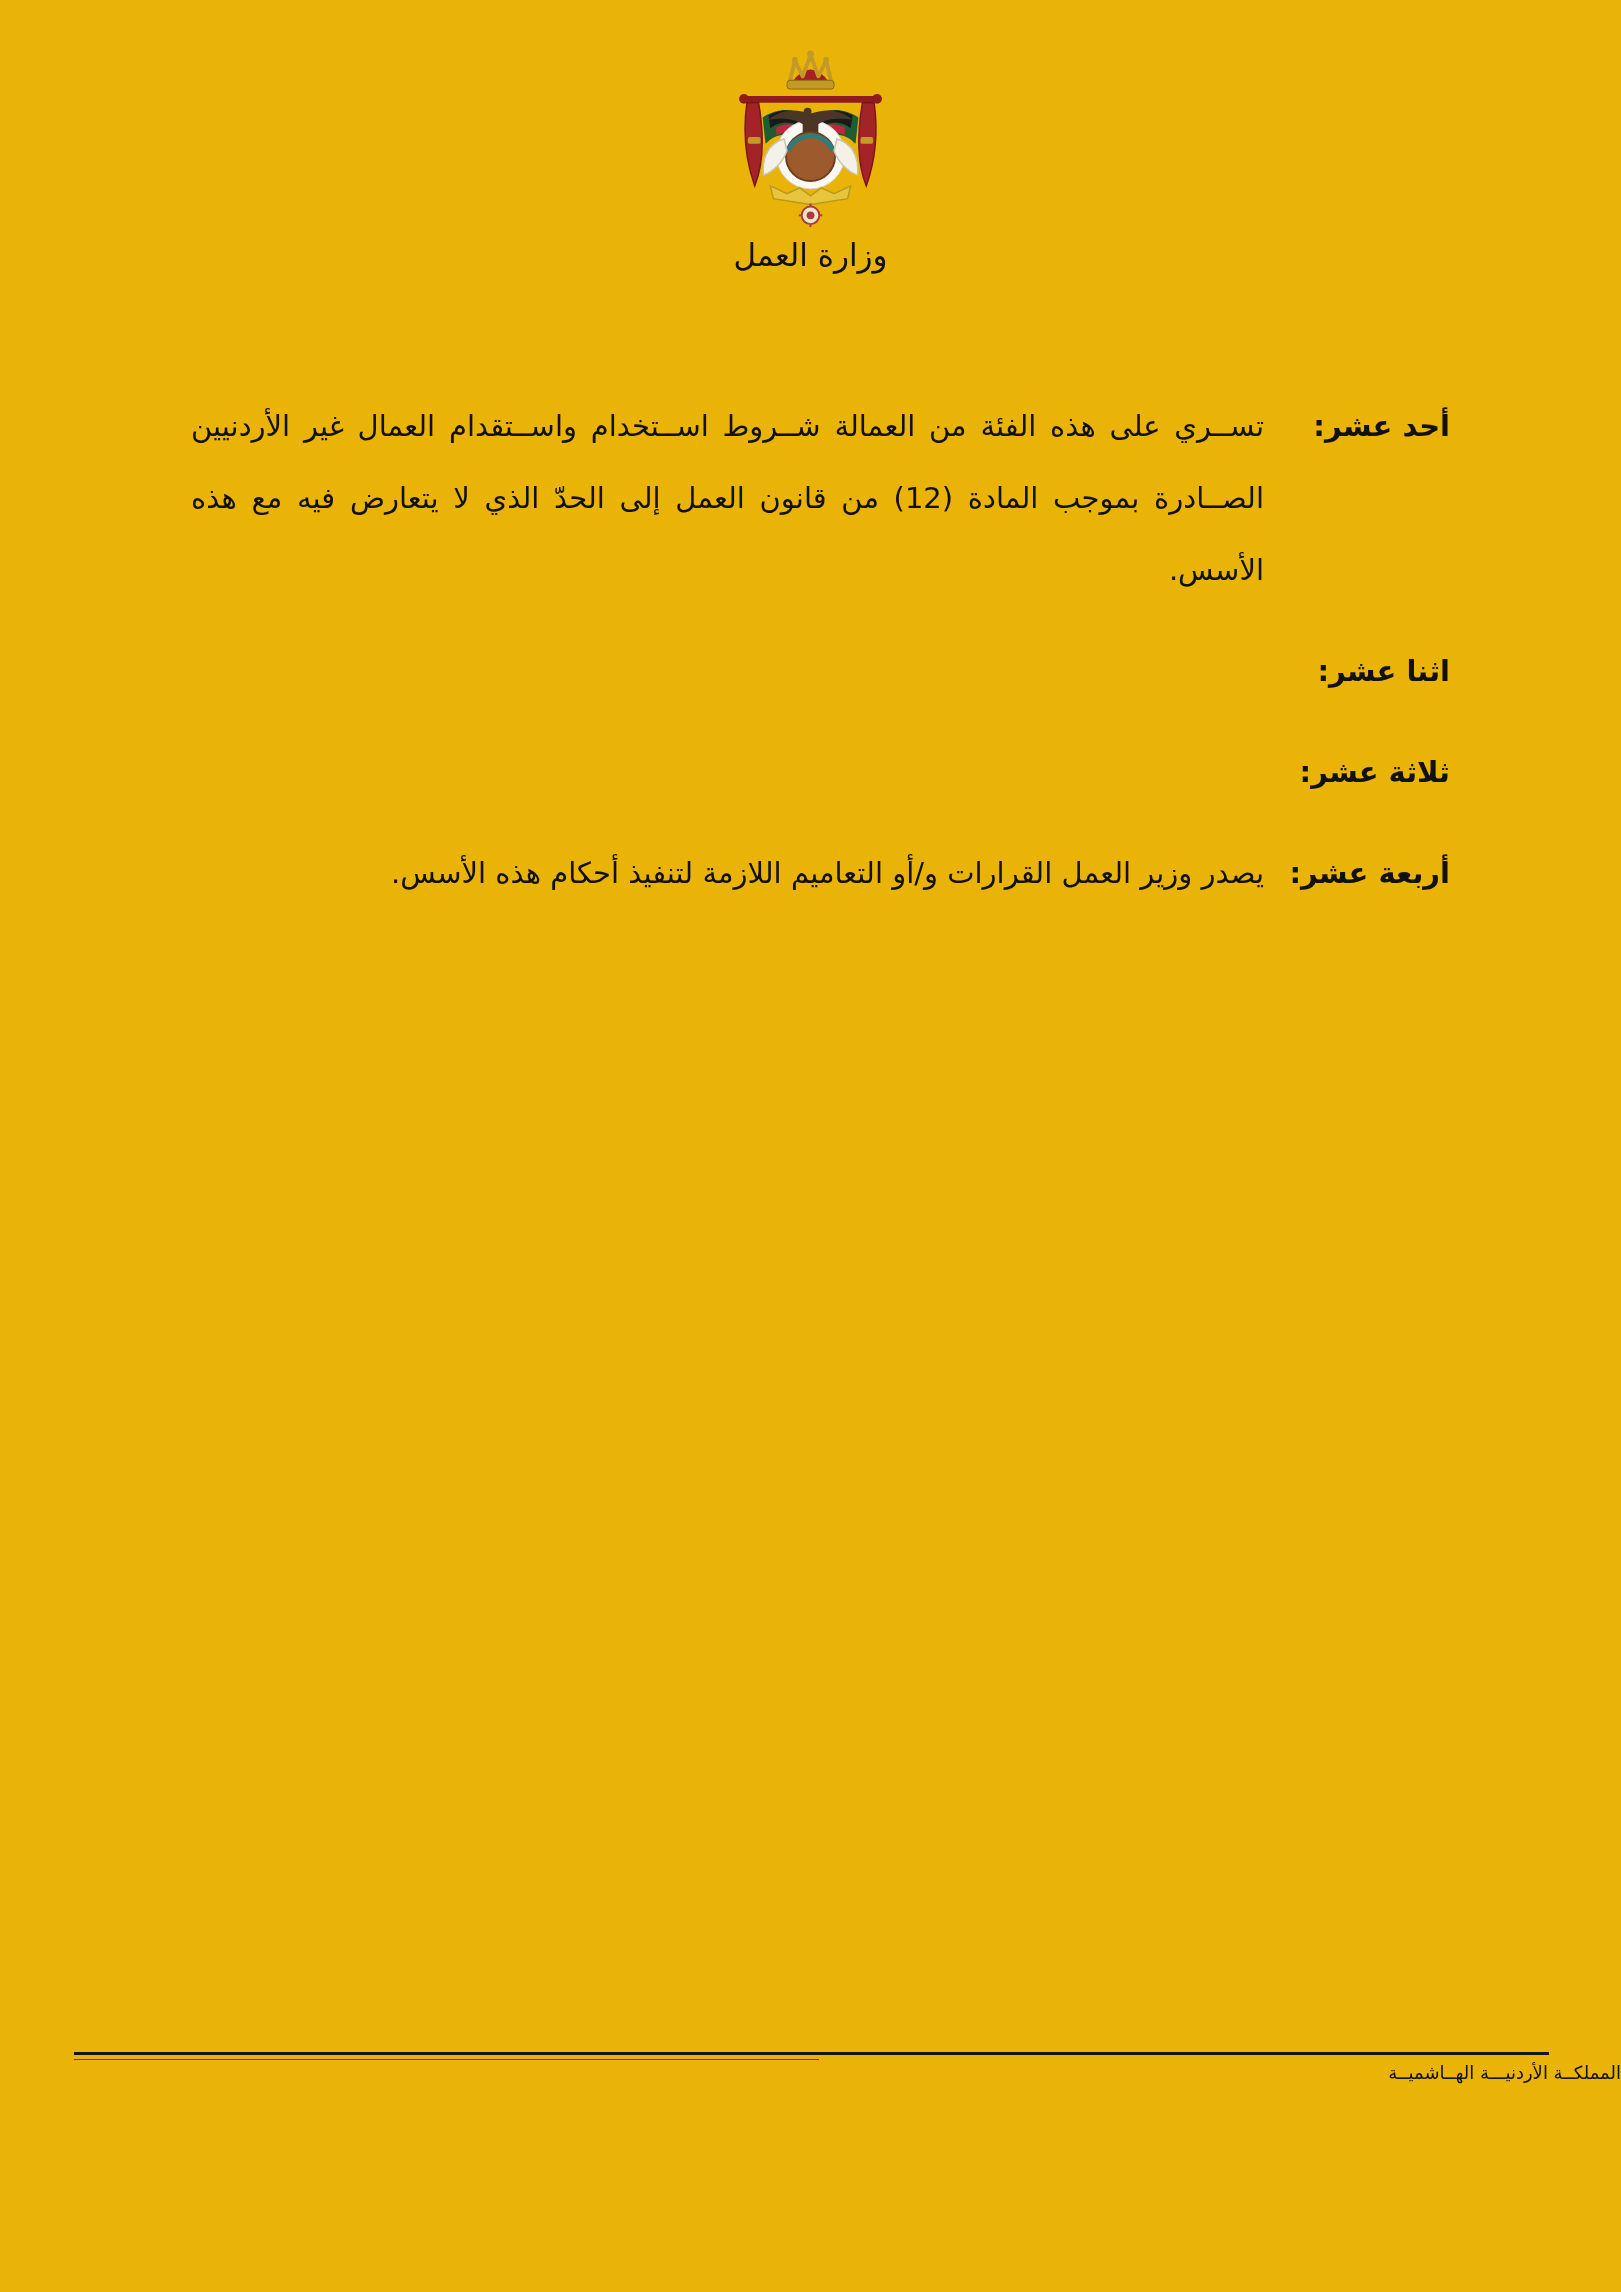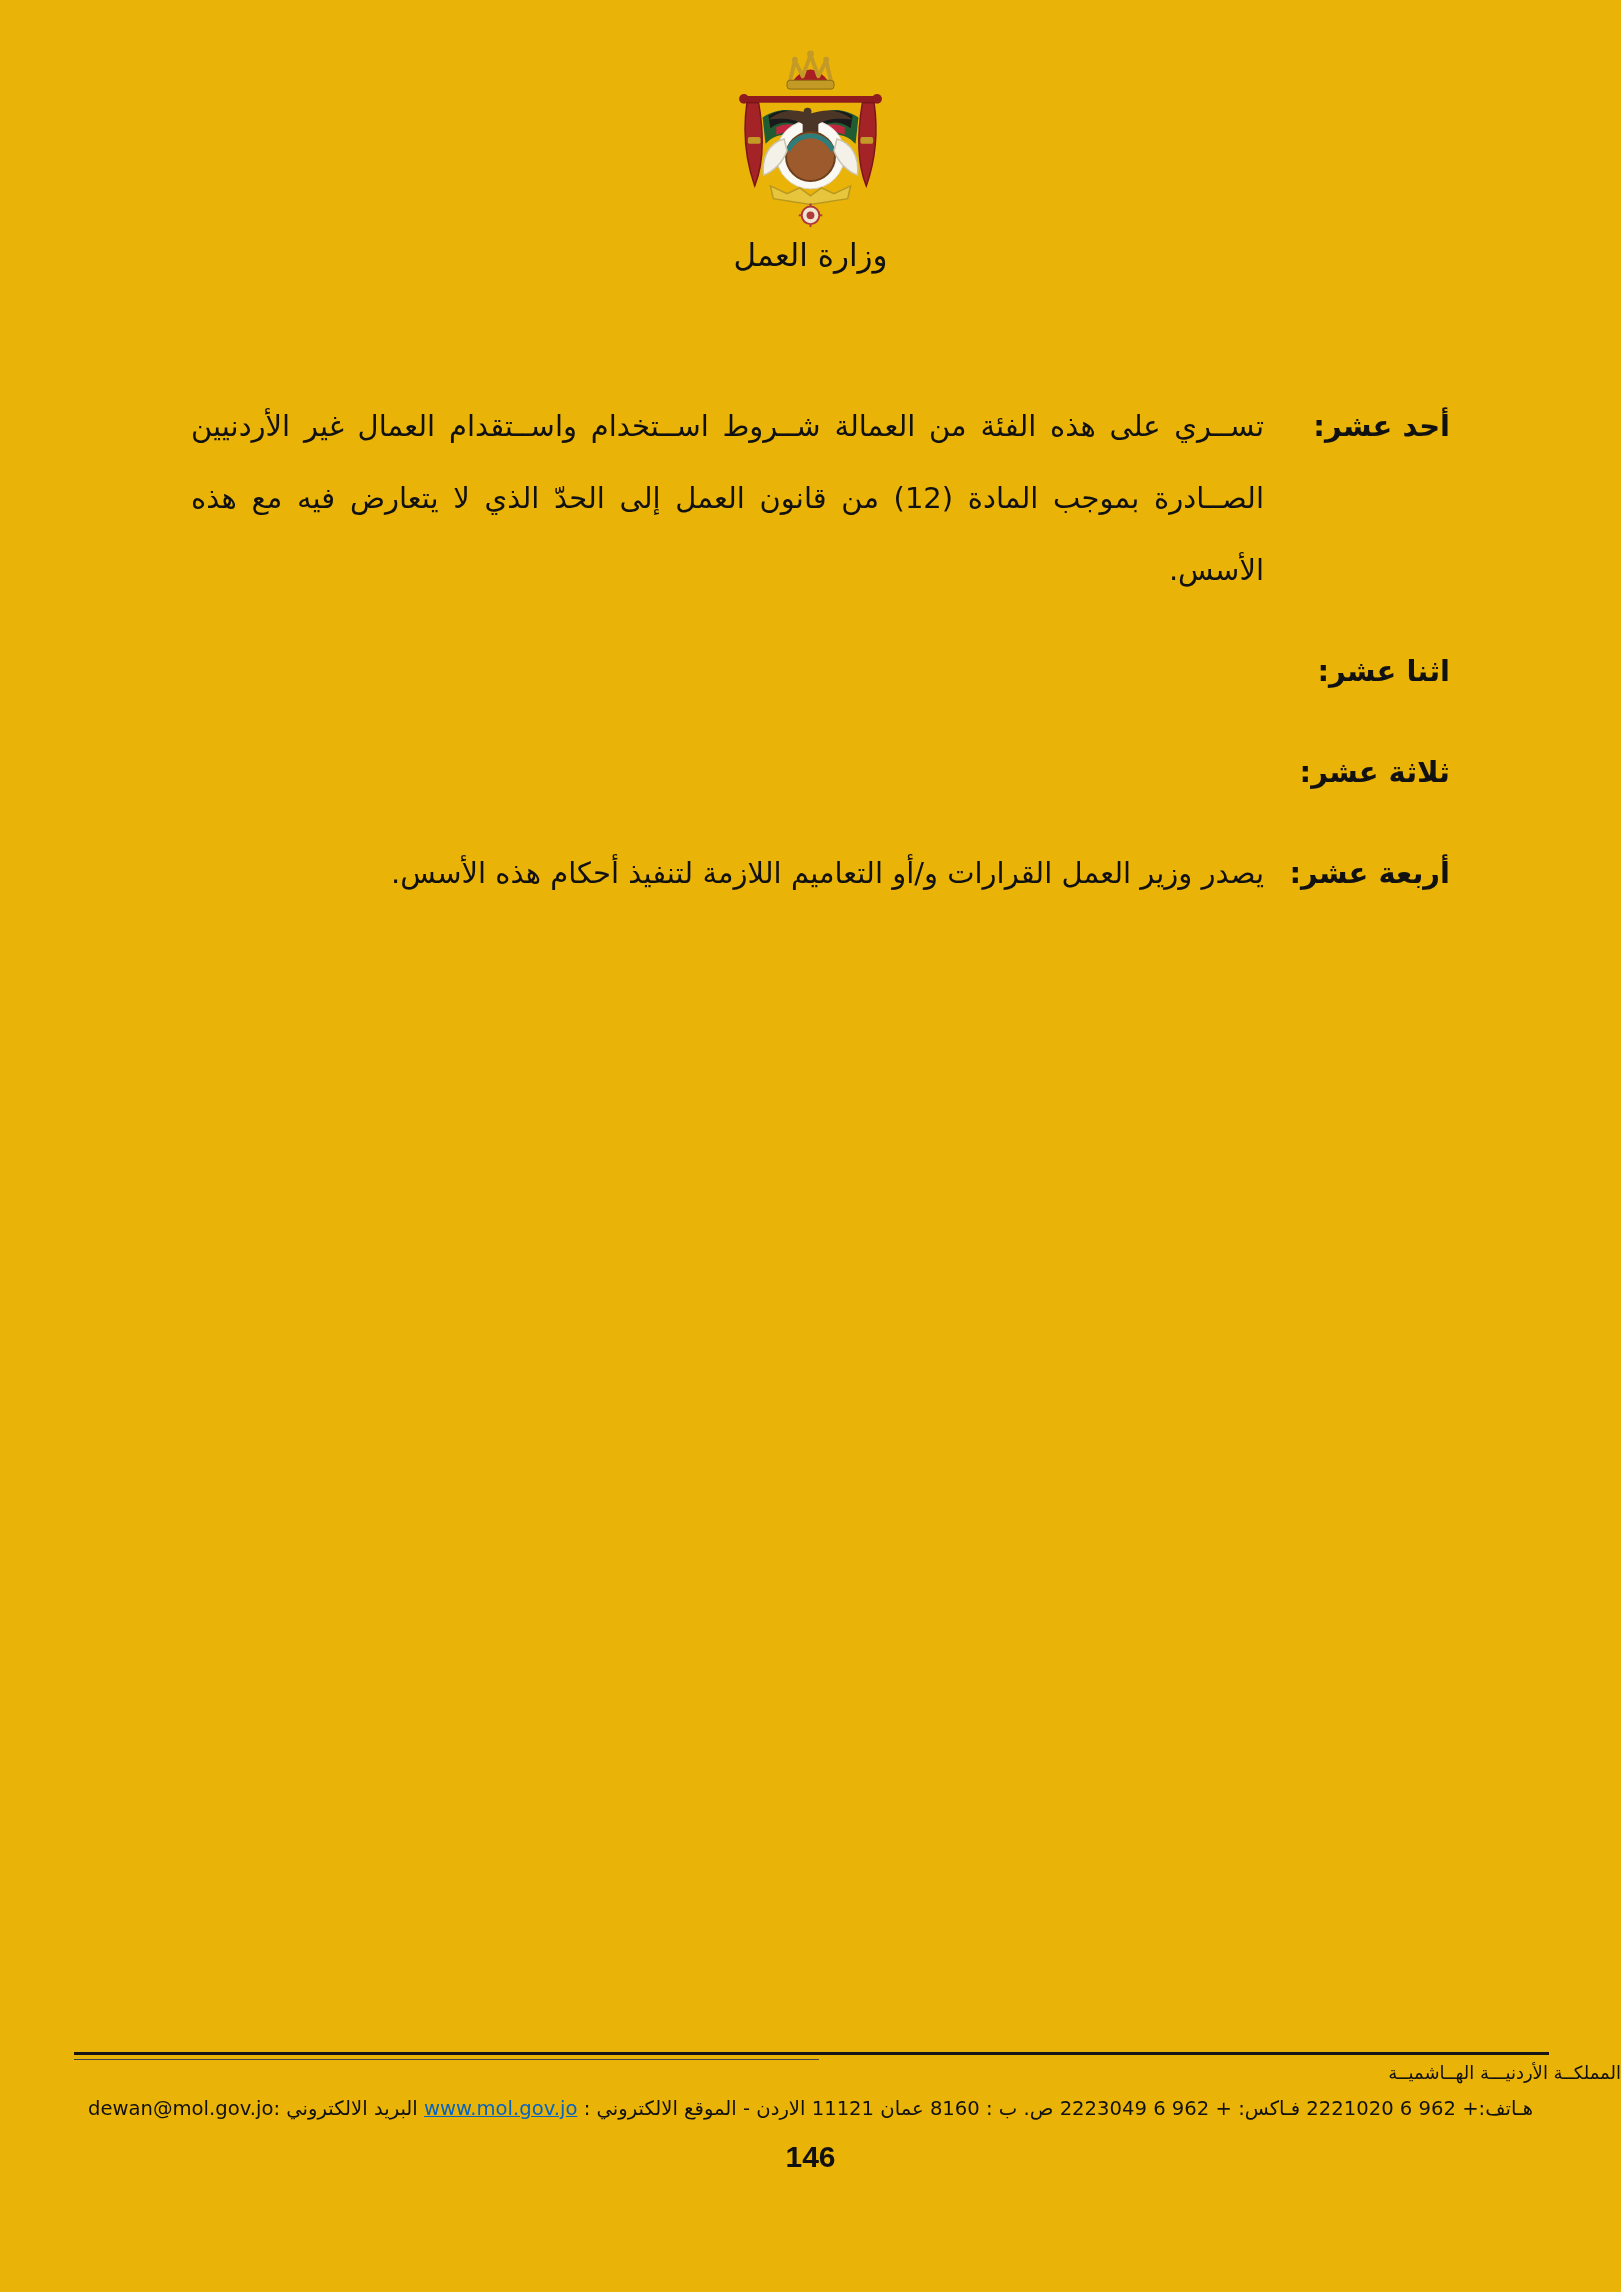--- a/index.html
+++ b/index.html
@@ -187,18 +187,16 @@
       <div class="item-text">يصدر وزير العمل القرارات و/أو التعاميم اللازمة لتنفيذ أحكام هذه الأسس.</div>
     </div>
 
   </div>
 
   <div class="footer-rule"></div>
   <div class="footer-rule-echo"></div>
 
   <div class="kingdom">المملكــة الأردنيـــة الهــاشميــة</div>
 
-  <div class="contact"><span>هـاتف:+ 962 6 2221020   فـاكس: + 962 6 2223049 ص. ب : 8160 عمان 11121 الاردن - الموقع الالكتروني : </span><a class="site-link">www.mol.gov.jo</a><span> البريد الالكتروني :</span><span>dewan@mol.gov.jo</span></div>
-
-  <div class="page-number">146</div>
+
 
 </div>
 
 
 </body></html>

